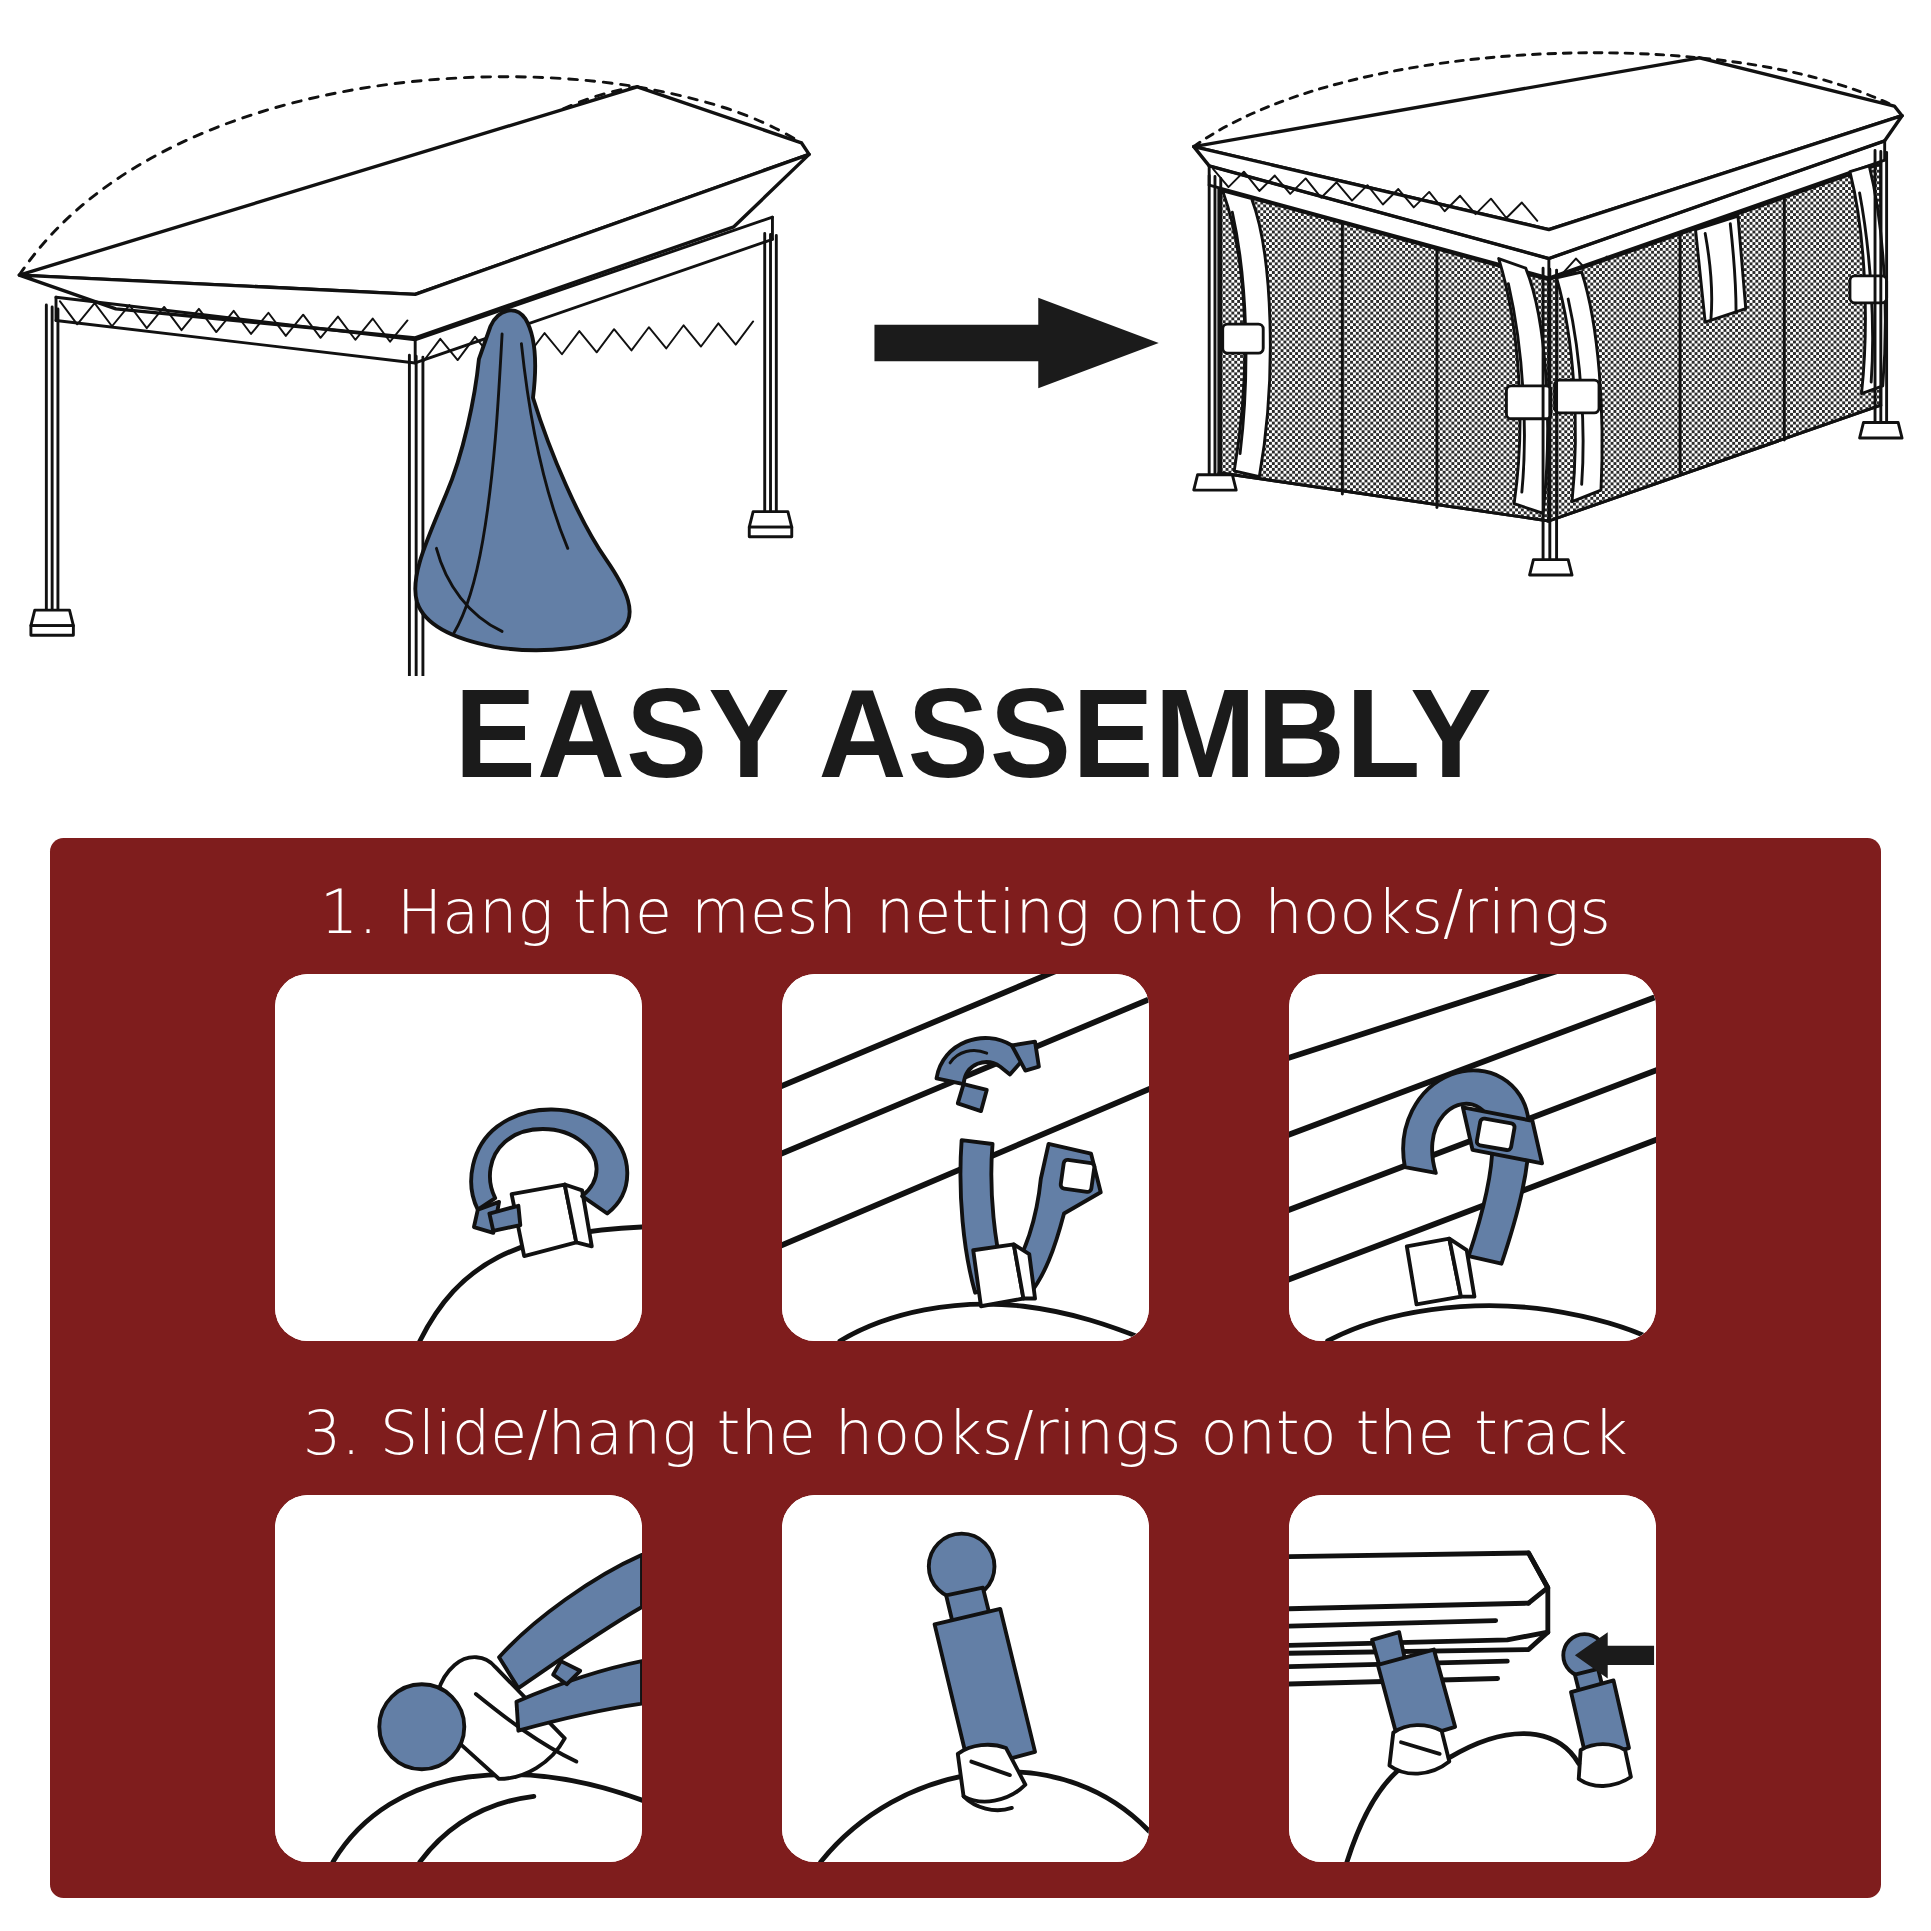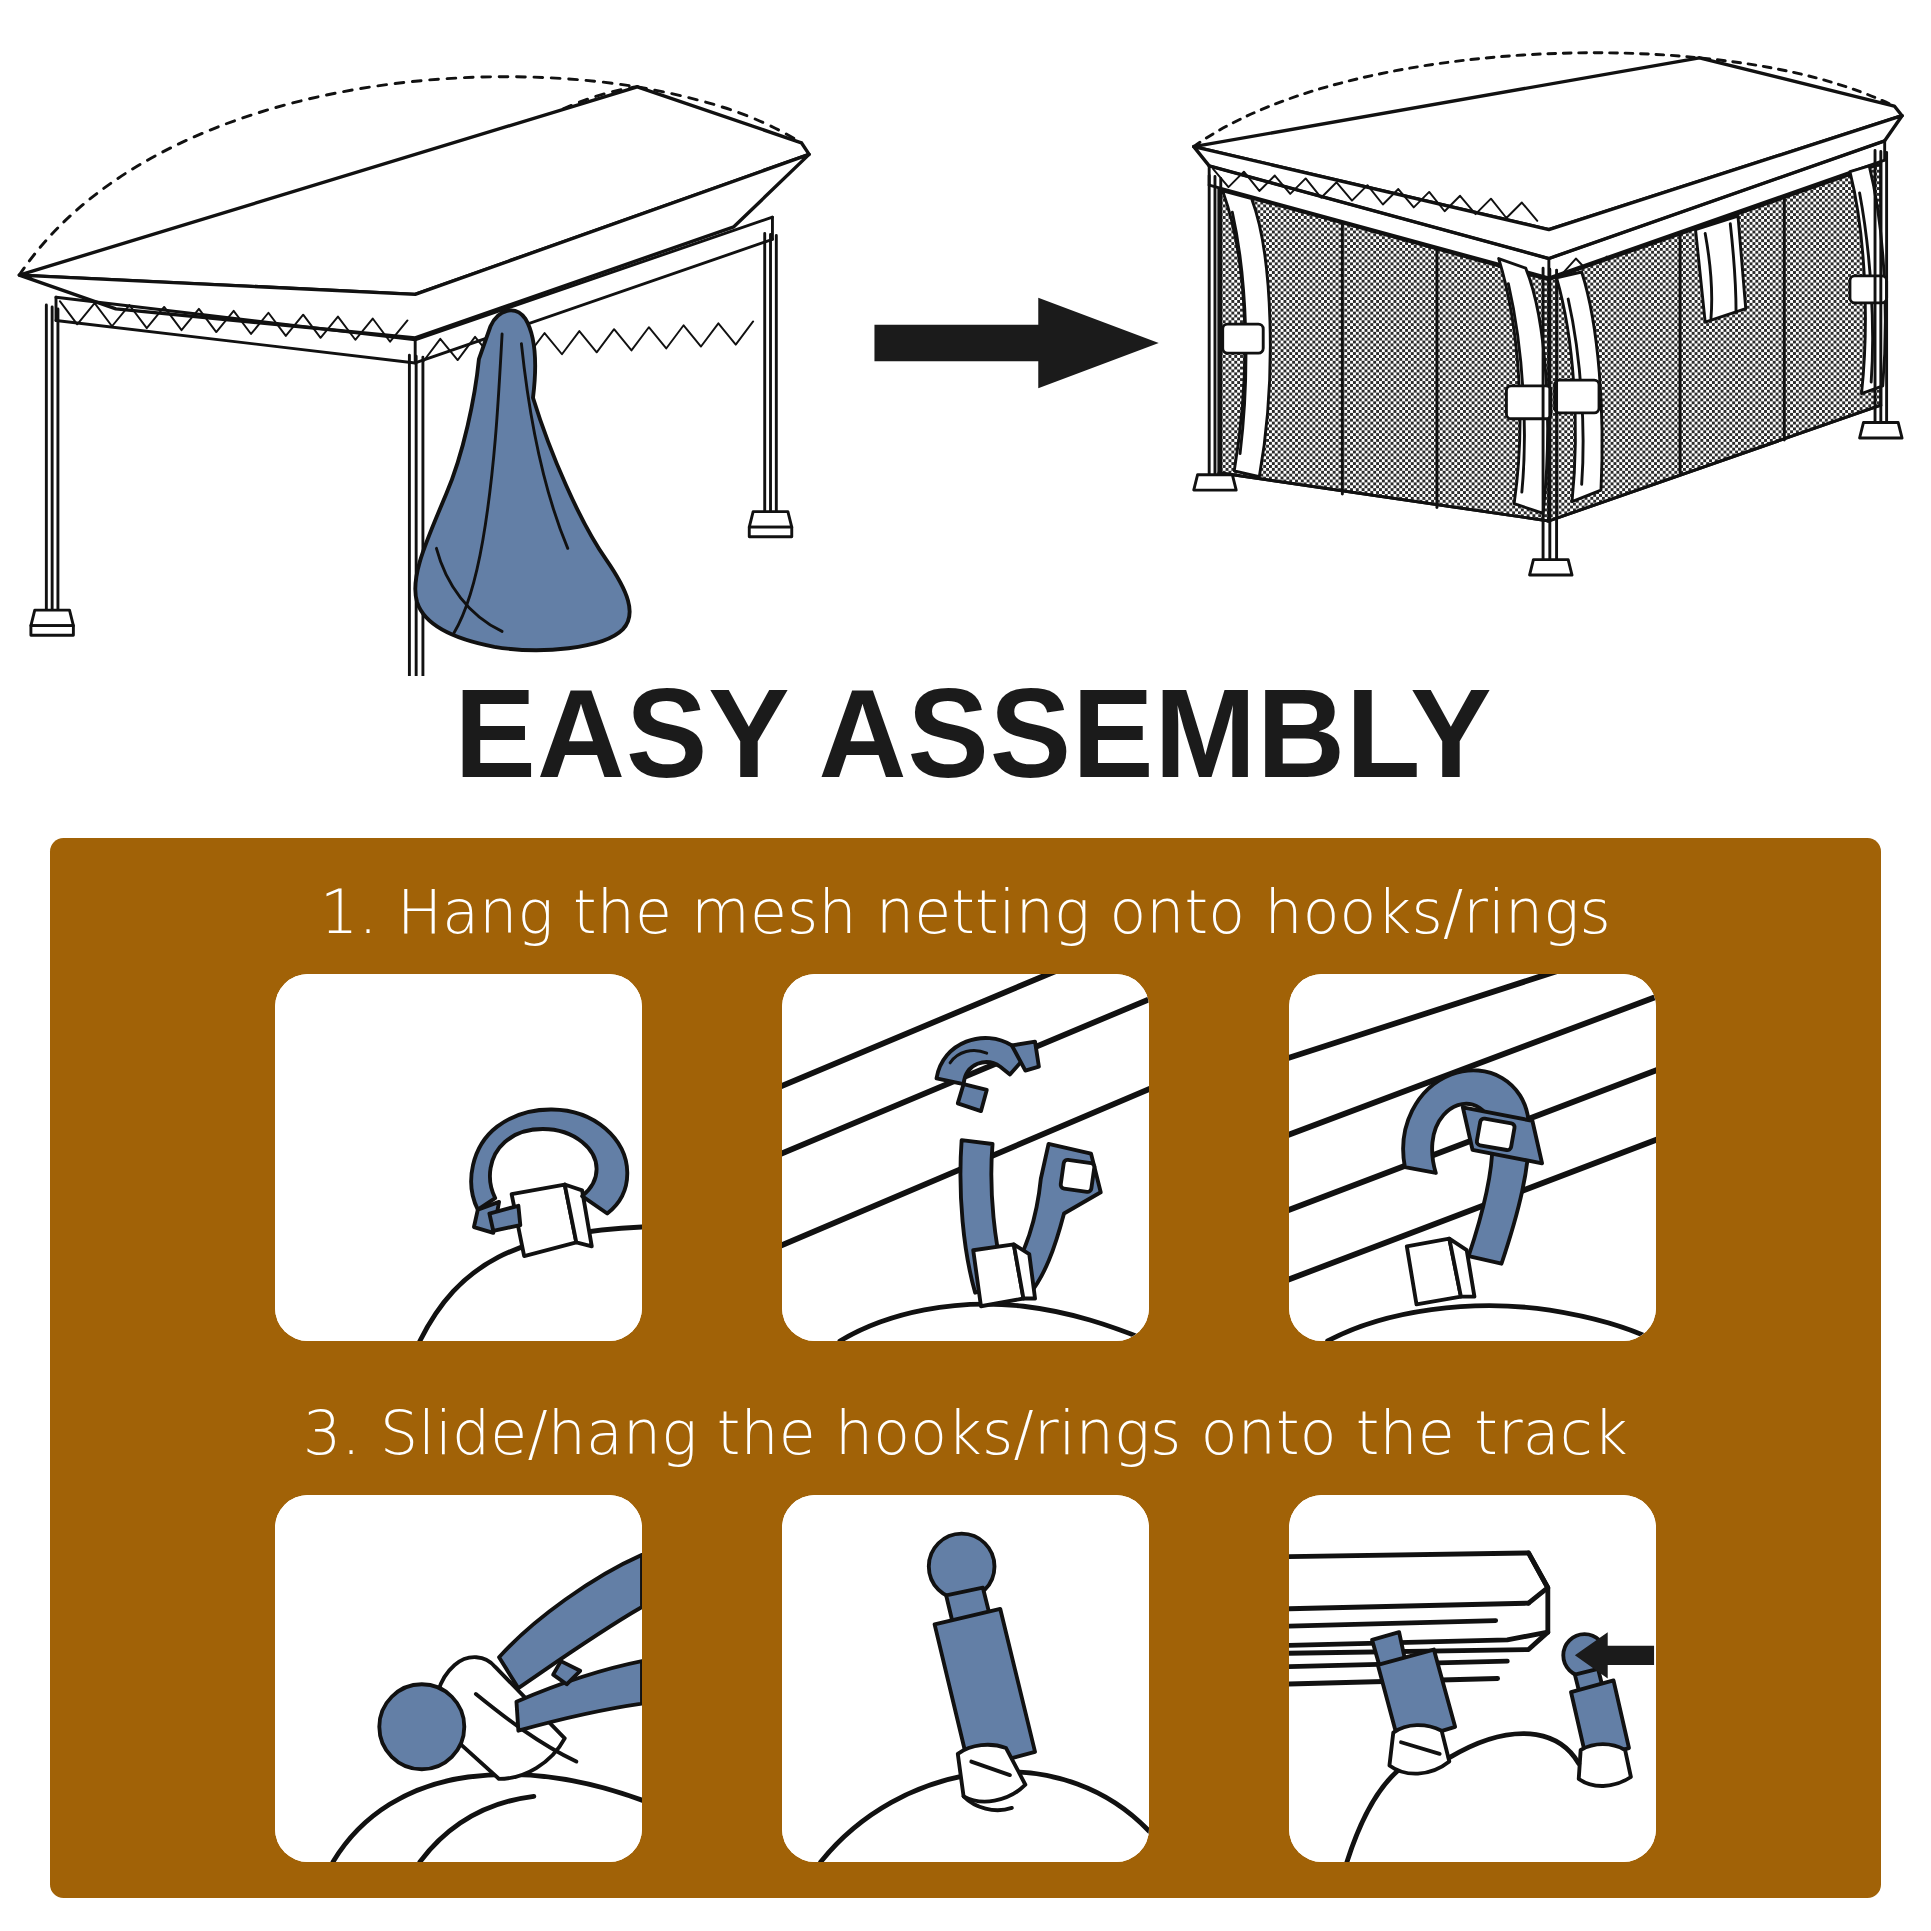--- a/index.html
+++ b/index.html
@@ -16,21 +16,21 @@
   .title-wrap{position:absolute;left:0;top:666px;width:1931px;height:135px;
     display:flex;align-items:center;justify-content:center;margin-left:8px;}
   .title{
     font-family:"Liberation Sans Narrow","Liberation Sans",sans-serif;
     font-weight:bold;font-size:127px;letter-spacing:1px;color:#1b1b1b;
     line-height:1;transform:scaleX(0.96);white-space:nowrap;
   }
 
   
   .panel{position:absolute;left:50px;top:838px;width:1831px;height:1060px;
-    background:#a16207;border-radius:13.5px;}
+    background:#7f1d1d;border-radius:13.5px;}
 
   .step{position:absolute;left:0;width:1831px;}
   .step-1{top:13.5px;height:521px;}
   .step-2{top:535px;height:525px;}
 
   .step-label{
     width:100%;text-align:center;color:#ffffff;
     font-family:"DejaVu Sans","Liberation Sans",sans-serif;
     font-weight:300;font-size:60px;letter-spacing:0.2px;
     padding-top:25px;box-sizing:border-box;white-space:nowrap;

